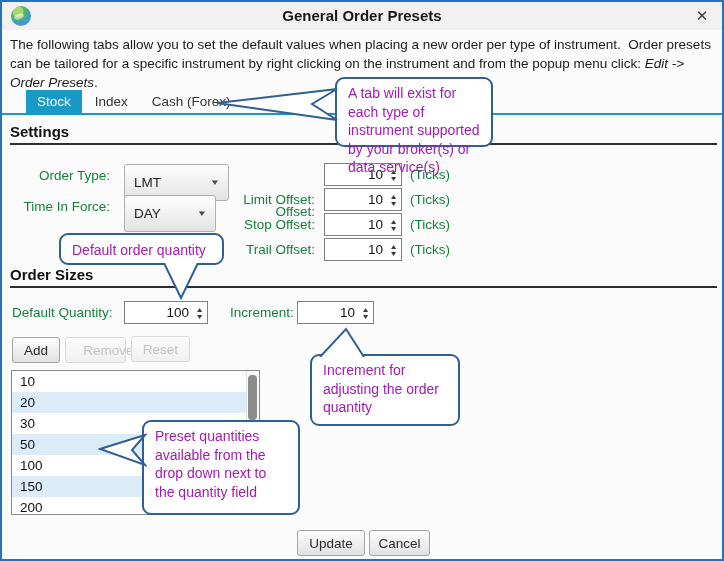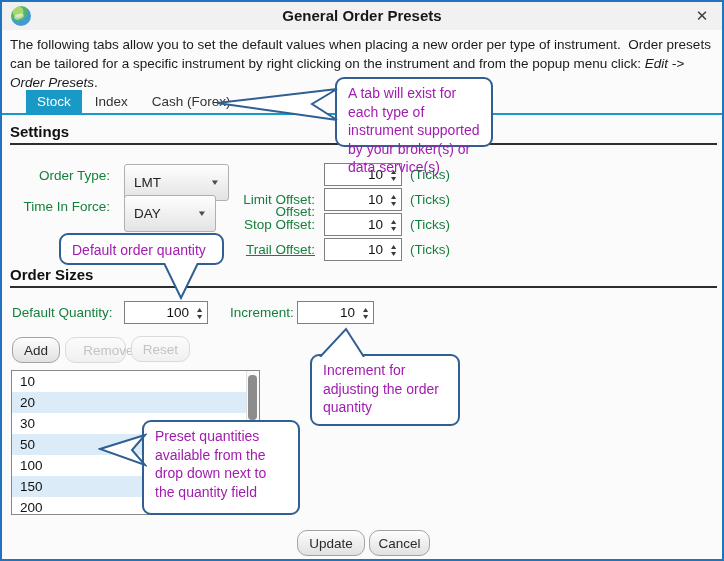--- a/index.html
+++ b/index.html
@@ -48,21 +48,21 @@
 
   
   .field { position:absolute; height:23px; background:#fff; border:1px solid #7f7f7f;
           display:flex; align-items:center; font-size:13.5px; }
   .field .val { flex:1; text-align:right; padding-right:4px; color:#111; }
   .spin-btns { width:14px; display:flex; flex-direction:column; align-items:center;
           justify-content:center; color:#3c3c3c; padding-right:2px; }
   .spin-btns span { font-size:7px; line-height:7px; display:block; transform:scaleX(1.25); }
 
   
-  .btn { position:absolute; height:26px; border:1px solid #a3a3a3; border-radius:10px;
+  .btn { position:absolute; height:26px; border:1px solid #a3a3a3; border-radius:3px;
           background:linear-gradient(#fdfdfd,#e1e1e1); font-size:13.5px; color:#2b2b2b;
           display:flex; align-items:center; justify-content:center; }
   .btn.disabled { color:#c3c3c3; border-color:#dadada; background:linear-gradient(#fcfcfc,#f0f0f0); }
 
   
   .preset-list { position:absolute; left:9px; top:368px; width:249px; height:145px;
           border:1px solid #888; background:#fff; overflow:hidden; }
   .rows { position:absolute; left:0; top:0; width:234px; }
   .row { height:21px; line-height:21px; padding-left:8px; font-size:13.5px; color:#111; }
   .row.stripe { background:#dcebf8; }
@@ -133,21 +133,21 @@
   <div class="lbl r" style="left:175px; top:215px; width:138px;">Stop Offset:</div>
   <div class="field" style="left:322px; top:211px; width:78px;">
     <span class="val">10</span>
     <span class="spin-btns">
         <span>▲</span>
         <span>▼</span>
       </span>
   </div>
   <div class="lbl" style="left:408px; top:215px;">(Ticks)</div>
 
-  <div class="lbl r" style="left:175px; top:240px; width:138px;text-decoration:underline;">Trail Offset:</div>
+  <div class="lbl r" style="left:175px; top:240px; width:138px;">Trail Offset:</div>
   <div class="field" style="left:322px; top:236px; width:78px;">
     <span class="val">10</span>
     <span class="spin-btns">
         <span>▲</span>
         <span>▼</span>
       </span>
   </div>
   <div class="lbl" style="left:408px; top:240px;">(Ticks)</div>
 
   <div class="section-h" id="ordersizes-h">Order Sizes</div>

